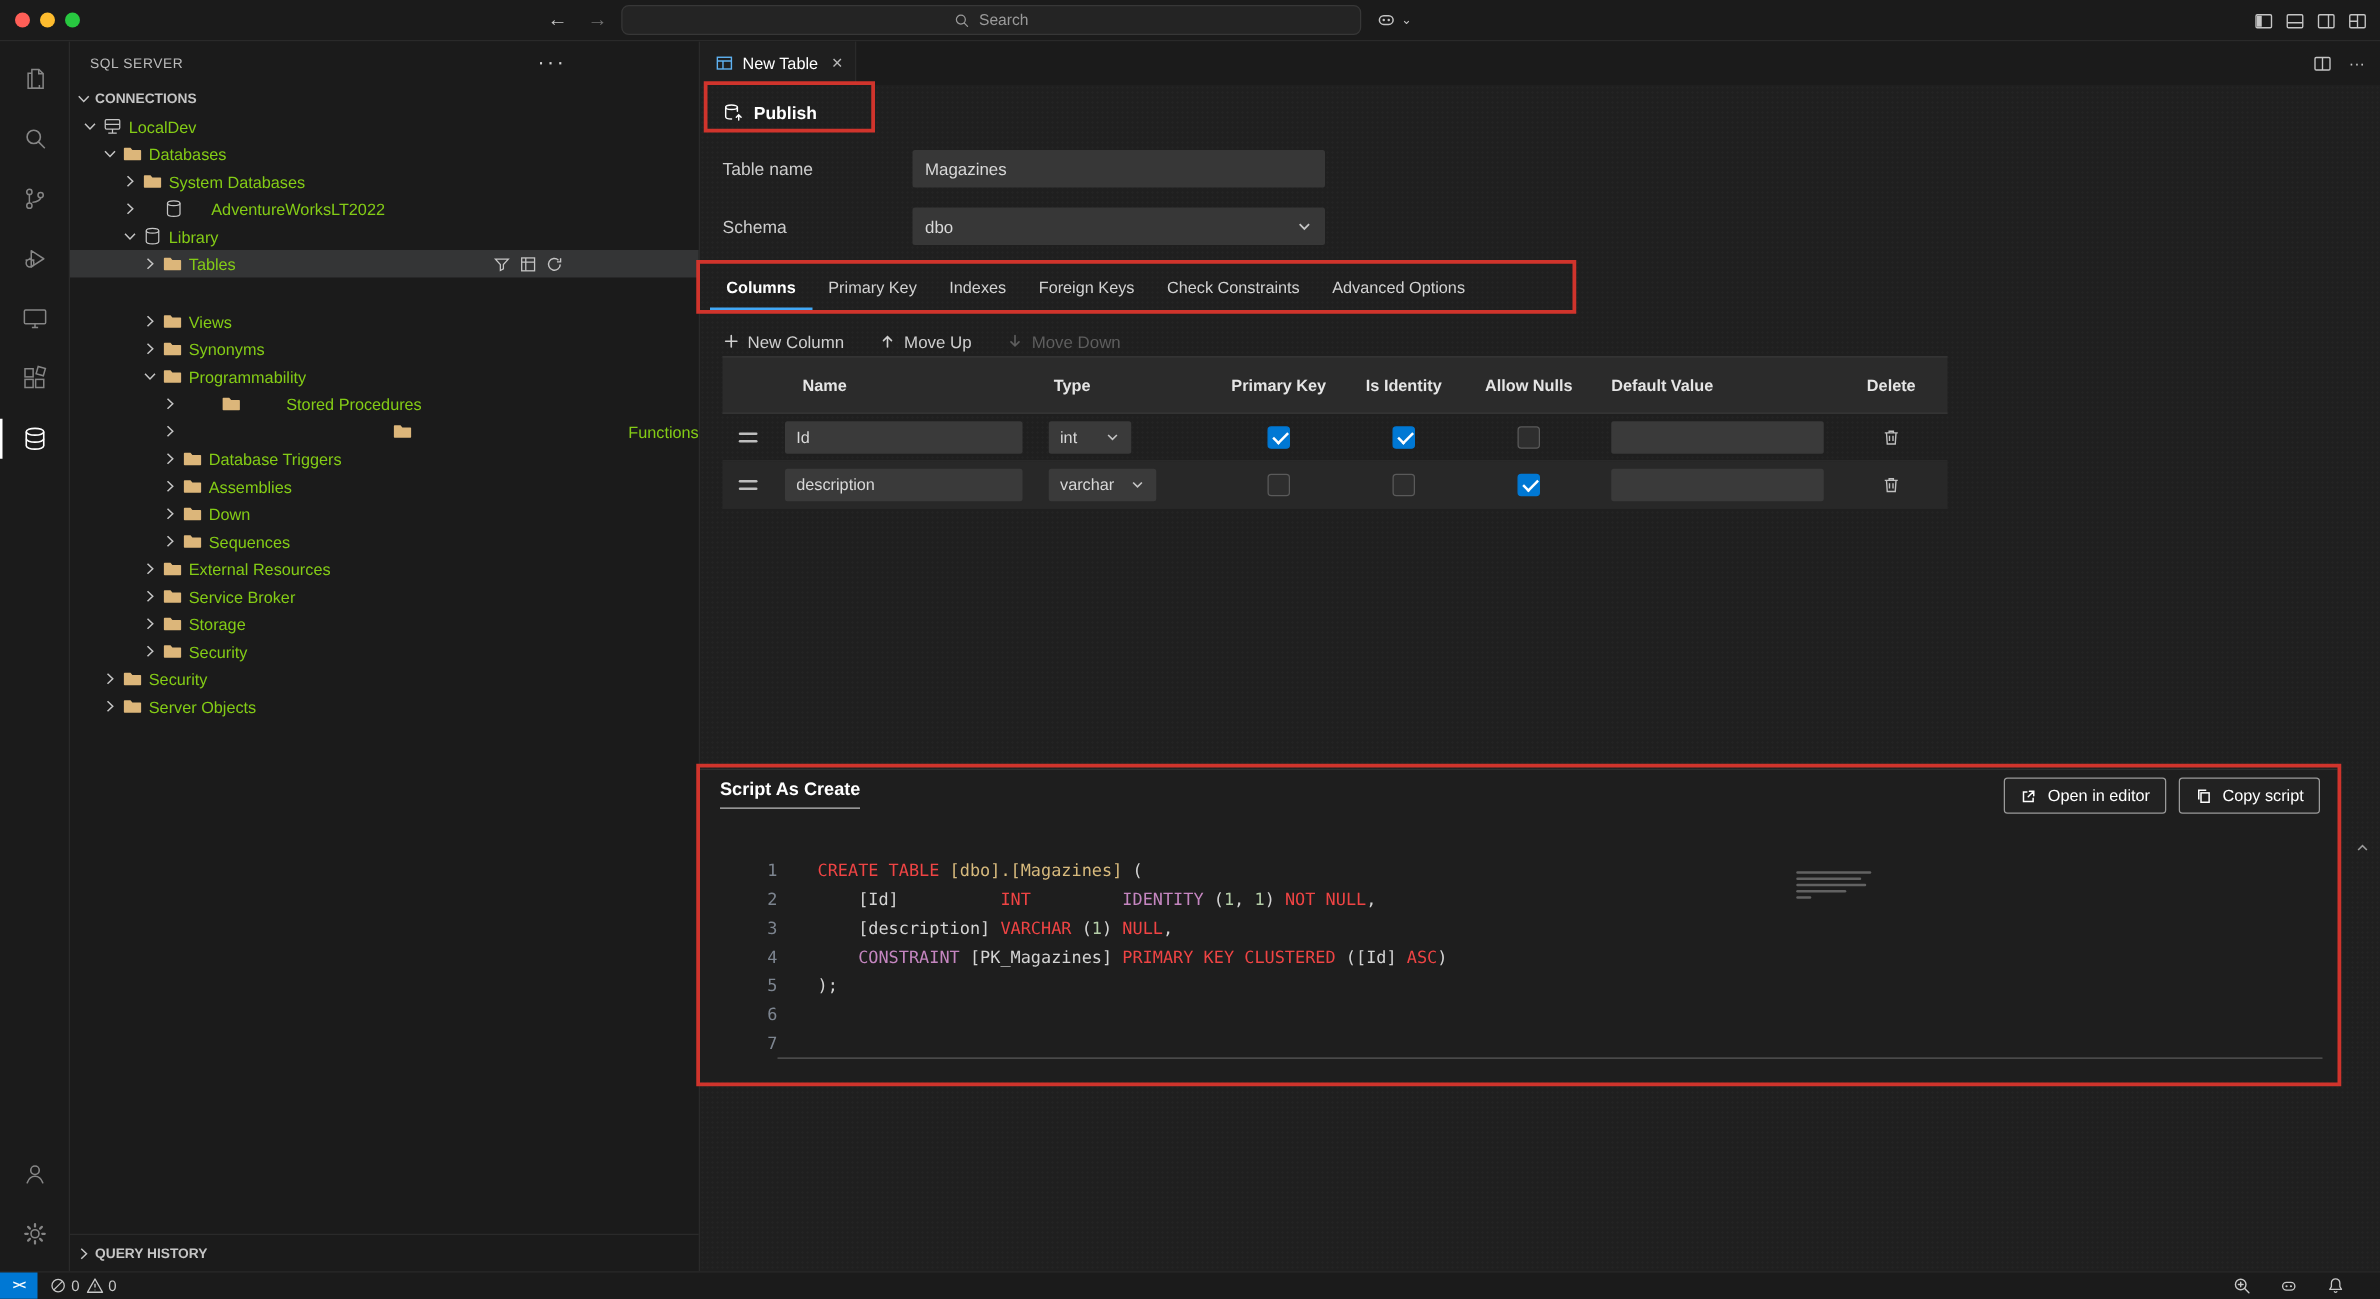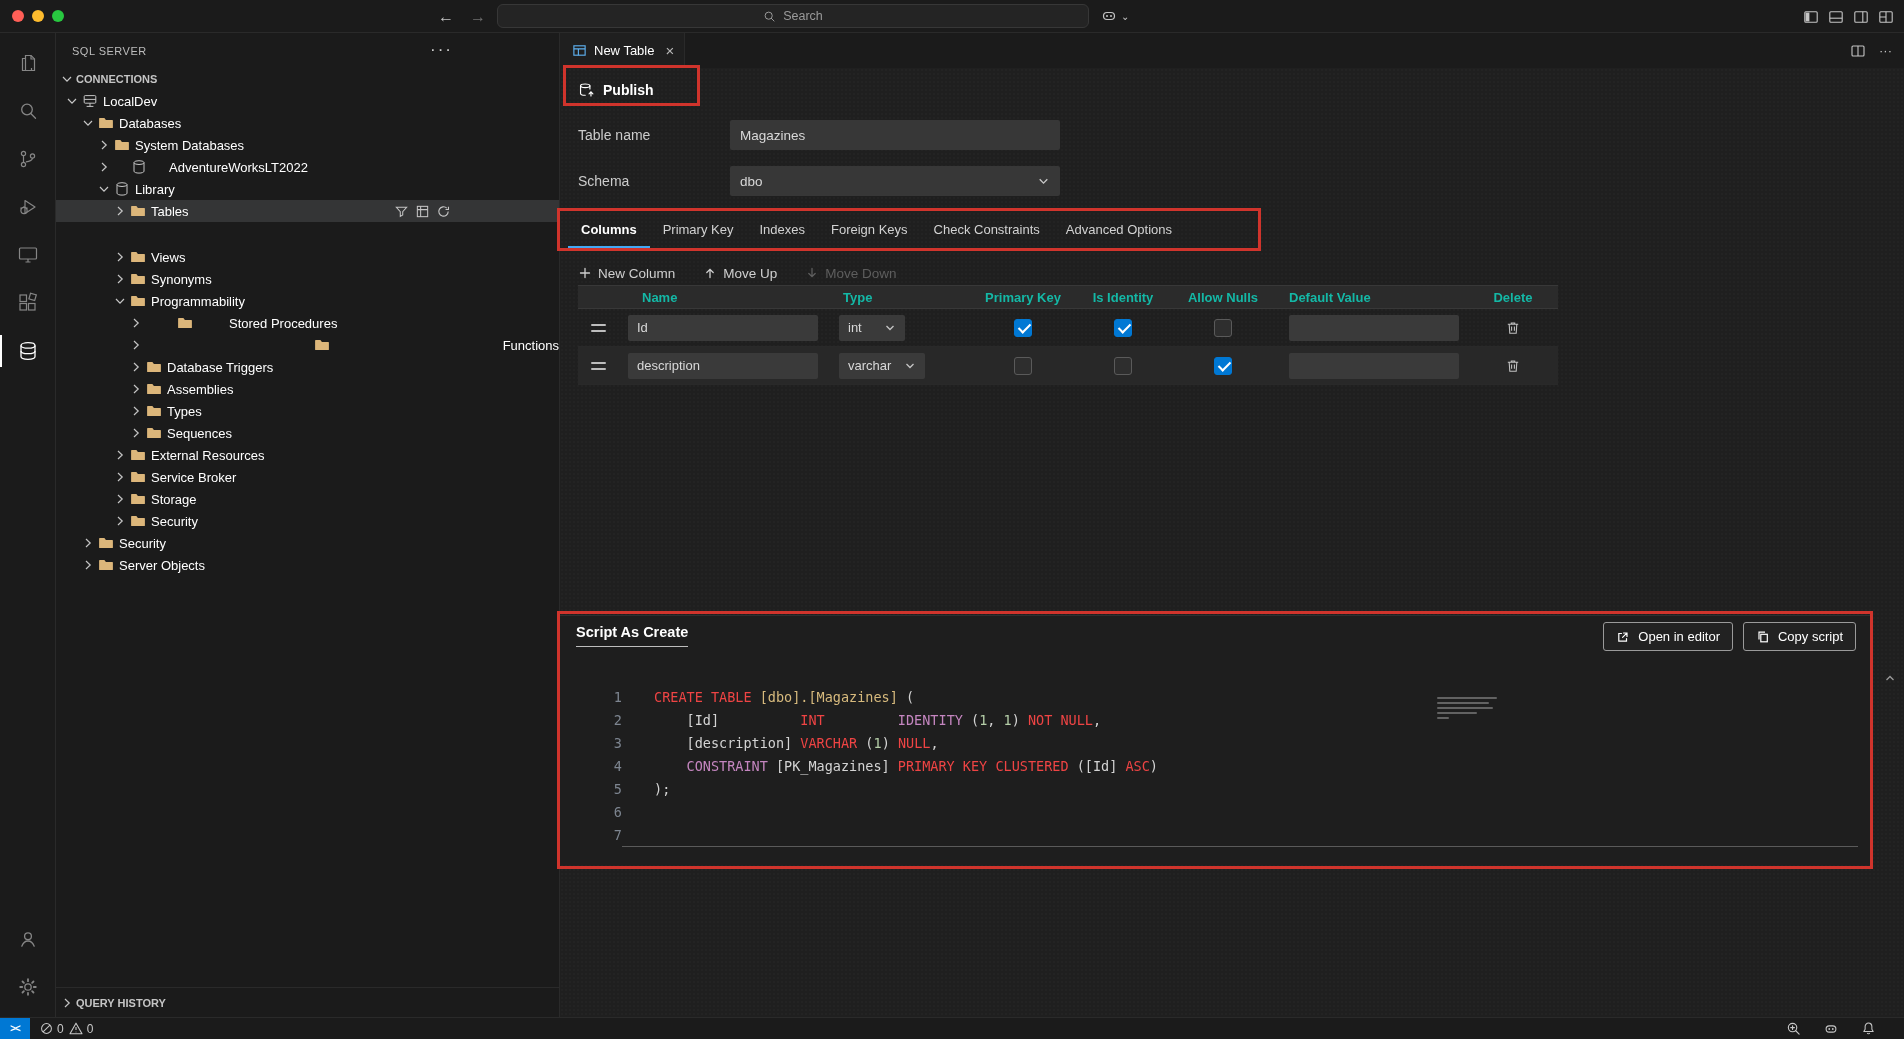--- a/index.html
+++ b/index.html
@@ -27,21 +27,21 @@
 .ab-item.active{color:#fff}
 .ab-item.active::before{content:"";position:absolute;left:0;top:8px;bottom:8px;width:2px;background:#fff}
 .ab-spacer{flex:1}
 
 
 .sidebar{width:504px;background:#1b1b1b;border-right:1px solid #2a2a2a;display:flex;flex-direction:column;min-height:0}
 .sidebar-header{flex:0 0 35px;display:flex;align-items:center;padding-left:16px;font-size:11px;letter-spacing:.5px;color:#bcbcbc;position:relative}
 .sidebar-more{position:absolute;left:374px;top:7px;color:#d0d0d0;font-size:17px;letter-spacing:2px;cursor:pointer}
 .section-header{flex:0 0 22px;display:flex;align-items:center;gap:1px;font-size:11px;font-weight:bold;color:#c5c5c5;padding-left:3px;cursor:pointer}
 .tree{flex:1;overflow:hidden}
-.tree-row{height:22px;display:flex;align-items:center;position:relative;font-size:13px;color:#ffffff;cursor:pointer;white-space:nowrap}
+.tree-row{height:22px;display:flex;align-items:center;position:relative;font-size:13px;color:#84cc16;cursor:pointer;white-space:nowrap}
 .tree-row.selected{background:#343536}
 .tw{width:16px;flex:0 0 16px;display:flex;align-items:center;justify-content:center;color:#c5c5c5}
 .tw.exp svg{transform:rotate(90deg)}
 .ti{width:20px;flex:0 0 20px;display:flex;align-items:center;justify-content:center}
 .tl{margin-left:3px}
 .tree-actions{position:absolute;left:338px;top:0;height:22px;display:flex;gap:6px;align-items:center;color:#c5c5c5}
 .ta{display:flex;align-items:center;justify-content:center;cursor:pointer}
 .query-history{flex:0 0 30px;border-top:1px solid #2a2a2a;display:flex;align-items:center;gap:1px;padding-left:3px;font-size:11px;font-weight:bold;color:#c5c5c5;cursor:pointer}
 
 
@@ -61,21 +61,21 @@
 .dtab{display:flex;align-items:center;padding:0 13px;font-size:13px;color:#d2d2d2;cursor:pointer;border-bottom:2px solid transparent}
 .dtab.active{color:#fff;font-weight:bold;border-bottom:2px solid #42a8f5}
 
 .dtoolbar{position:absolute;left:18px;top:190px;height:30px;display:flex;gap:28px;align-items:center;font-size:13.5px;color:#cfcfcf}
 .tool-btn{display:flex;align-items:center;gap:6px;cursor:pointer}
 .tool-btn.disabled{color:#5e5e5e;cursor:default}
 .tool-ico{display:flex;align-items:center}
 
 
 .grid{position:absolute;left:18px;top:217px;width:980px;font-size:13px}
-.grid-header{display:flex;height:24px;align-items:center;background:#2b2b2b;border-top:1px solid #383838;border-bottom:1px solid #383838;color:#14b8a6;font-weight:bold}
+.grid-header{display:flex;height:46px;align-items:center;background:#2b2b2b;border-top:1px solid #383838;border-bottom:1px solid #383838;color:#e5e5e5;font-weight:bold}
 .grid-row{display:flex;align-items:center;height:38px;border-bottom:1px solid #292929}
 .grid-rows .grid-row:nth-child(even){background:#282828}
 .gc,.gh{flex:0 0 auto;display:flex;align-items:center}
 .c-handle{width:40px;justify-content:center}
 .c-name{width:205px}
 .c-type{width:150px}
 .c-chk{width:100px;justify-content:center}
 .c-default{width:195px}
 .c-delete{width:90px;justify-content:center}
 .grid-header .c-name{padding-left:24px}
@@ -461,21 +461,21 @@
             <span class="tw ">
               <svg width="16" height="16" viewBox="0 0 16 16">
                 <path d="M6 4l4.2 4L6 12" fill="none" stroke="currentColor" stroke-width="1.2"></path>
               </svg>
             </span>
             <span class="ti">
               <svg width="16" height="16" viewBox="0 0 16 16">
                 <path d="M1.7 3.1h4.7l1.5 1.9h6.4a.6.6 0 0 1 .6.6v6.9a.6.6 0 0 1-.6.6H1.7a.6.6 0 0 1-.6-.6V3.7a.6.6 0 0 1 .6-.6z" fill="#dcb67a"></path>
               </svg>
             </span>
-            <span class="tl">Types</span>
+            <span class="tl">Down</span>
           </div>
           <div class="tree-row" style="padding-left: 72px;">
             <span class="tw ">
               <svg width="16" height="16" viewBox="0 0 16 16">
                 <path d="M6 4l4.2 4L6 12" fill="none" stroke="currentColor" stroke-width="1.2"></path>
               </svg>
             </span>
             <span class="ti">
               <svg width="16" height="16" viewBox="0 0 16 16">
                 <path d="M1.7 3.1h4.7l1.5 1.9h6.4a.6.6 0 0 1 .6.6v6.9a.6.6 0 0 1-.6.6H1.7a.6.6 0 0 1-.6-.6V3.7a.6.6 0 0 1 .6-.6z" fill="#dcb67a"></path>

